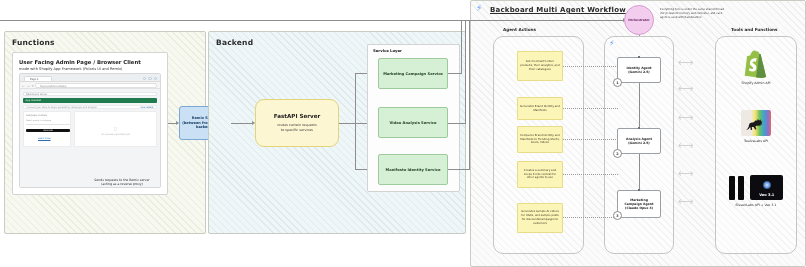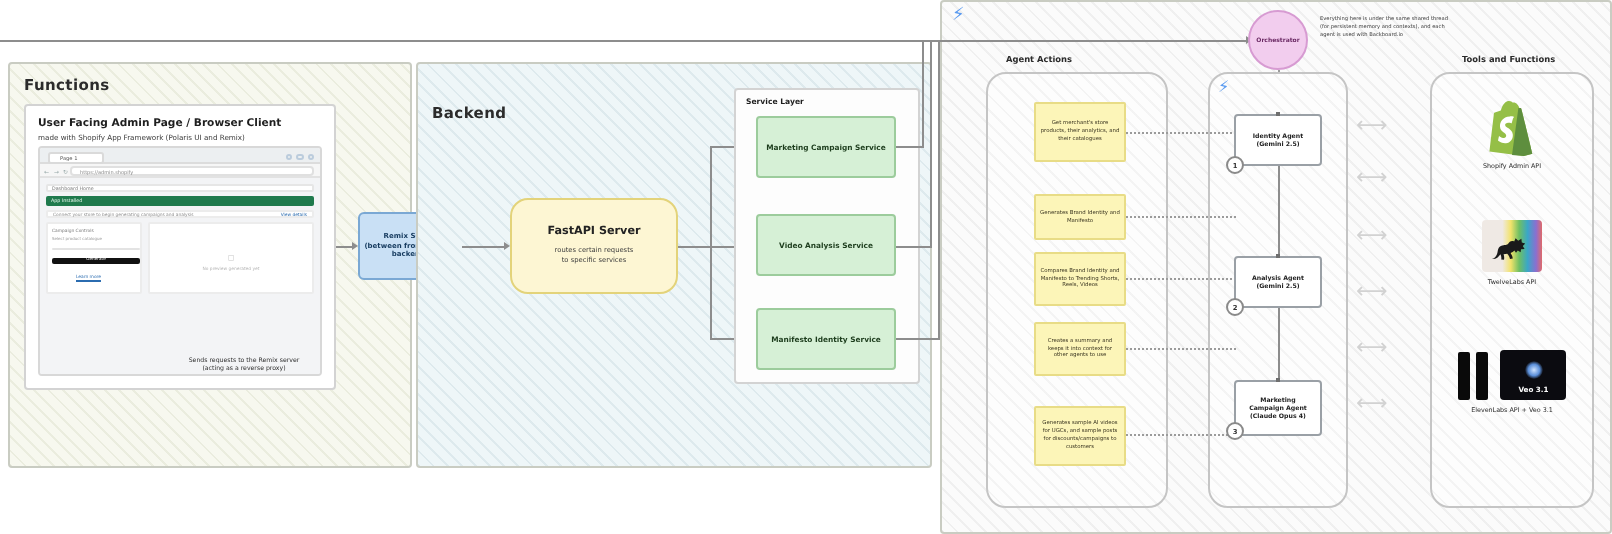--- a/index.html
+++ b/index.html
@@ -206,21 +206,21 @@
 (acting as a reverse proxy)</div>
 
   <div class="ln lnh" style="left:168px; top:123px; width:9px;"></div>
   <div class="arrowhead" style="left:176px; top:120.8px;"></div>
 
   <div class="box-blue" style="left:179px; top:106px; width:52px; height:34px;">
     <span>Remix Server (between frontend and backend)</span>
   </div>
 
   <div class="frame hatch-blue" style="left:208px; top:31px; width:258px; height:203px;"></div>
-  <div class="frame-title" style="left:216px; top:52px;">Backend</div>
+  <div class="frame-title" style="left:216px; top:38px;">Backend</div>
 
   <div class="ln lnh" style="left:231px; top:123px; width:22px;"></div>
   <div class="arrowhead" style="left:252px; top:120.8px;"></div>
 
   <div class="box-yellow" style="left:255px; top:99px; width:84px; height:48px;">
     <span class="ttl">FastAPI Server</span>
     <span class="sub" style="white-space:pre-line;">routes certain requests
 to specific services</span>
   </div>
 
@@ -250,20 +250,21 @@
   <div class="ln lnh" style="left:448px; top:123px; width:18px;"></div>
   <div class="ln lnh" style="left:448px; top:169px; width:22px;"></div>
   <div class="ln lnv" style="left:461px; top:20px; height:53px;"></div>
   <div class="ln lnv" style="left:465px; top:20px; height:103px;"></div>
   <div class="ln lnv" style="left:469px; top:20px; height:149px;"></div>
   <div class="ln lnh" style="left:0px; top:20px; width:0px;"></div>
 
   <div class="frame hatch-white" style="left:470px; top:0px; width:336px; height:267px;"></div>
 
   <span class="bolt" style="left:476px; top:4px;">⚡</span>
+  <div class="frame-title" style="left:490px; top:6px; font-size:7px; text-decoration:underline;">Backboard Multi Agent Workflow</div>
 
   <div class="ln lnh" style="left:0px; top:20px; width:626px;"></div>
   <div class="arrowhead" style="left:623px; top:17.8px;"></div>
 
   <div class="orchestrator" style="left:624px; top:5px; width:30px; height:30px;">
     <span>Orchestrator</span>
   </div>
 
   <div class="note-top" style="left:660px; top:8px; width:96px;">Everything here is under the same shared thread
 (for persistent memory and contexts), and each

